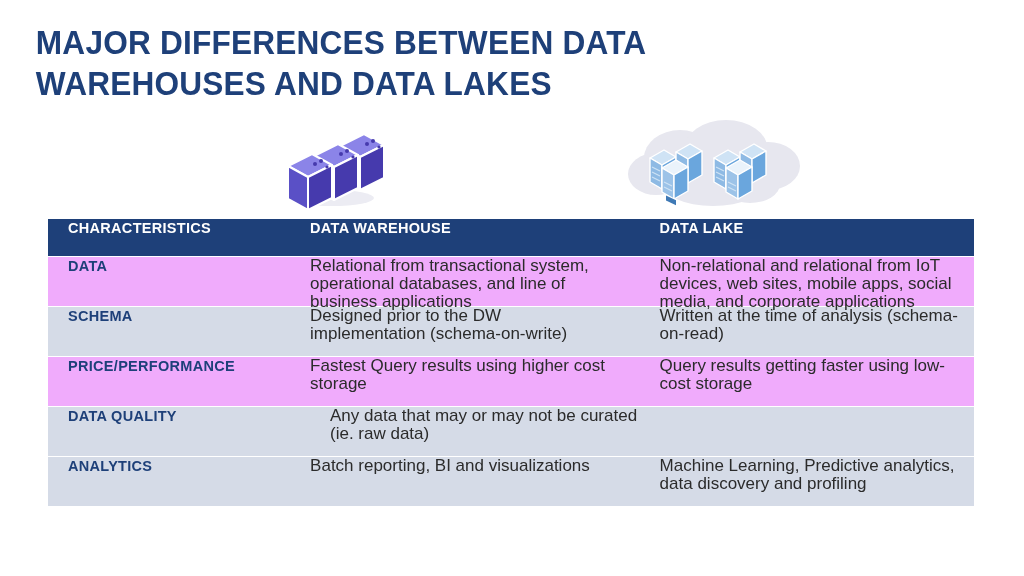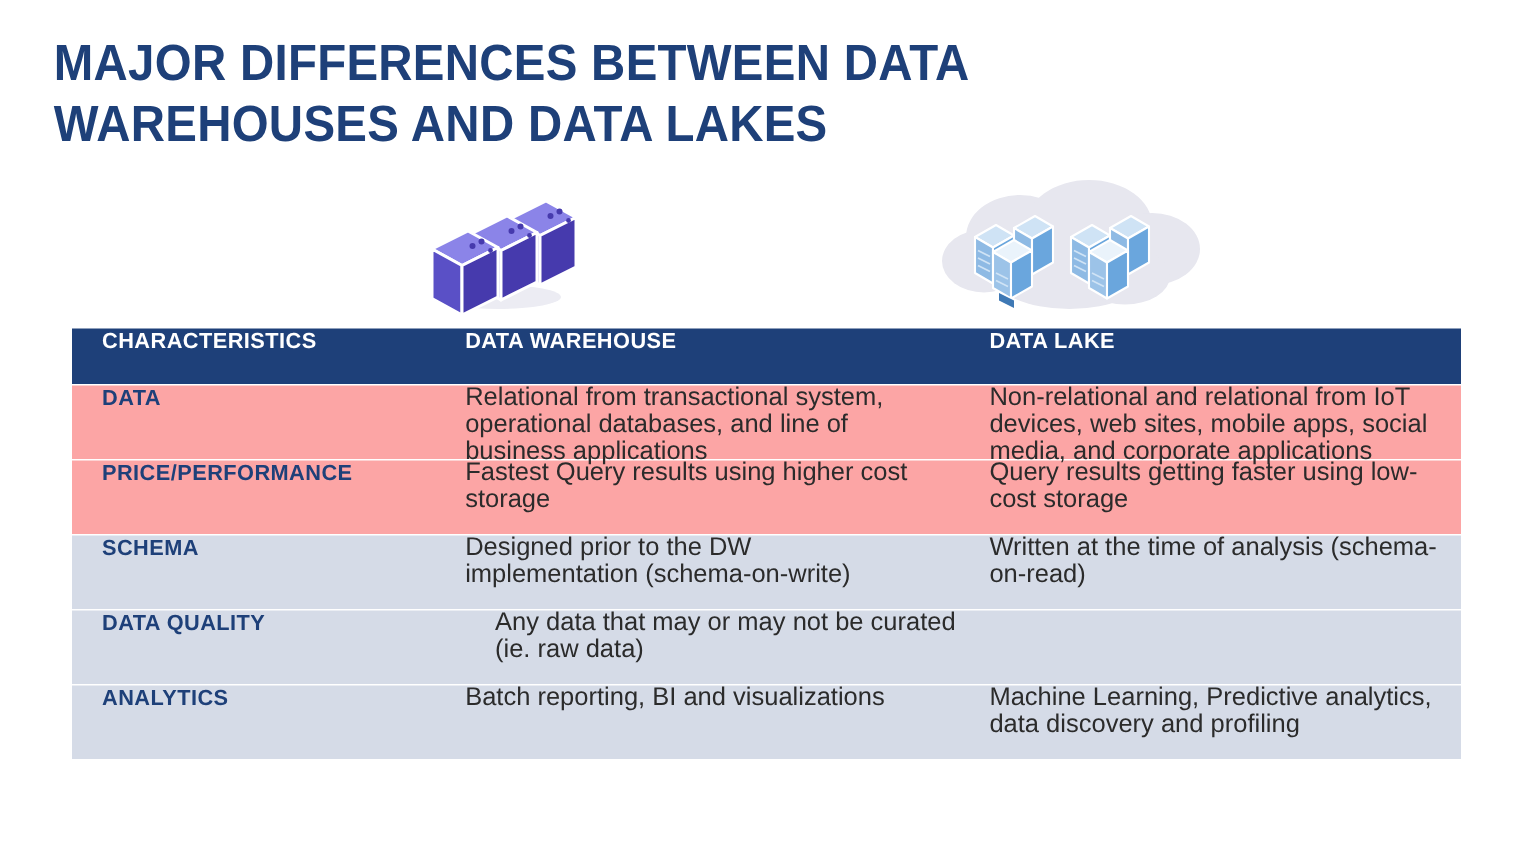--- a/index.html
+++ b/index.html
@@ -57,21 +57,21 @@
   }
   .trow.head {
     background: #1e4079;
     height: 37px;
   }
   .trow.body {
     height: 49px;
     margin-top: 1px;
   }
   .trow.shaded { background: #d5dbe7; }
-  .trow.plain  { background: #fca5a5; }
+  .trow.plain  { background: #f0abfc; }
 
   .cell-c1 { width: 242px; padding-left: 20px; box-sizing: border-box; }
   .cell-c2 { width: 340px; box-sizing: border-box; }
   .cell-c3 { width: 344px; padding-right: 14px; box-sizing: border-box; }
 
   .head .hcell {
     color: #ffffff;
     font-weight: bold;
     font-size: 14.5px;
     letter-spacing: 0.3px;
@@ -230,56 +230,56 @@
       <span class="rowlabel">DATA</span>
     </div>
     <div class="cell-c2">
       <span class="celltext">Relational from transactional system, operational databases, and line of business applications</span>
     </div>
     <div class="cell-c3">
       <span class="celltext">Non-relational and relational from IoT devices, web sites, mobile apps, social media, and corporate applications</span>
     </div>
   </div>
 
+  <div class="trow body shaded">
+    <div class="cell-c1">
+      <span class="rowlabel">SCHEMA</span>
+    </div>
+    <div class="cell-c2">
+      <span class="celltext">Designed prior to the DW implementation (schema-on-write)</span>
+    </div>
+    <div class="cell-c3">
+      <span class="celltext">Written at the time of analysis (schema-on-read)</span>
+    </div>
+  </div>
+
   <div class="trow body plain">
     <div class="cell-c1">
       <span class="rowlabel">PRICE/PERFORMANCE</span>
     </div>
     <div class="cell-c2">
       <span class="celltext">Fastest Query results using higher cost storage</span>
     </div>
     <div class="cell-c3">
       <span class="celltext">Query results getting faster using low-cost storage</span>
     </div>
   </div>
 
   <div class="trow body shaded">
     <div class="cell-c1">
-      <span class="rowlabel">SCHEMA</span>
-    </div>
-    <div class="cell-c2">
-      <span class="celltext">Designed prior to the DW implementation (schema-on-write)</span>
-    </div>
-    <div class="cell-c3">
-      <span class="celltext">Written at the time of analysis (schema-on-read)</span>
-    </div>
-  </div>
+      <span class="rowlabel">DATA QUALITY</span>
+    </div>
+    <div class="cell-c3">
+      <span class="celltext">Any data that may or may not be curated (ie. raw data)</span>
+    </div>
+  </div>
+
 
   <div class="trow body shaded">
     <div class="cell-c1">
-      <span class="rowlabel">DATA QUALITY</span>
-    </div>
-    <div class="cell-c3">
-      <span class="celltext">Any data that may or may not be curated (ie. raw data)</span>
-    </div>
-  </div>
-
-
-  <div class="trow body shaded">
-    <div class="cell-c1">
       <span class="rowlabel">ANALYTICS</span>
     </div>
     <div class="cell-c2">
       <span class="celltext">Batch reporting, BI and visualizations</span>
     </div>
     <div class="cell-c3">
       <span class="celltext">Machine Learning, Predictive analytics, data discovery and profiling</span>
     </div>
   </div>
 

